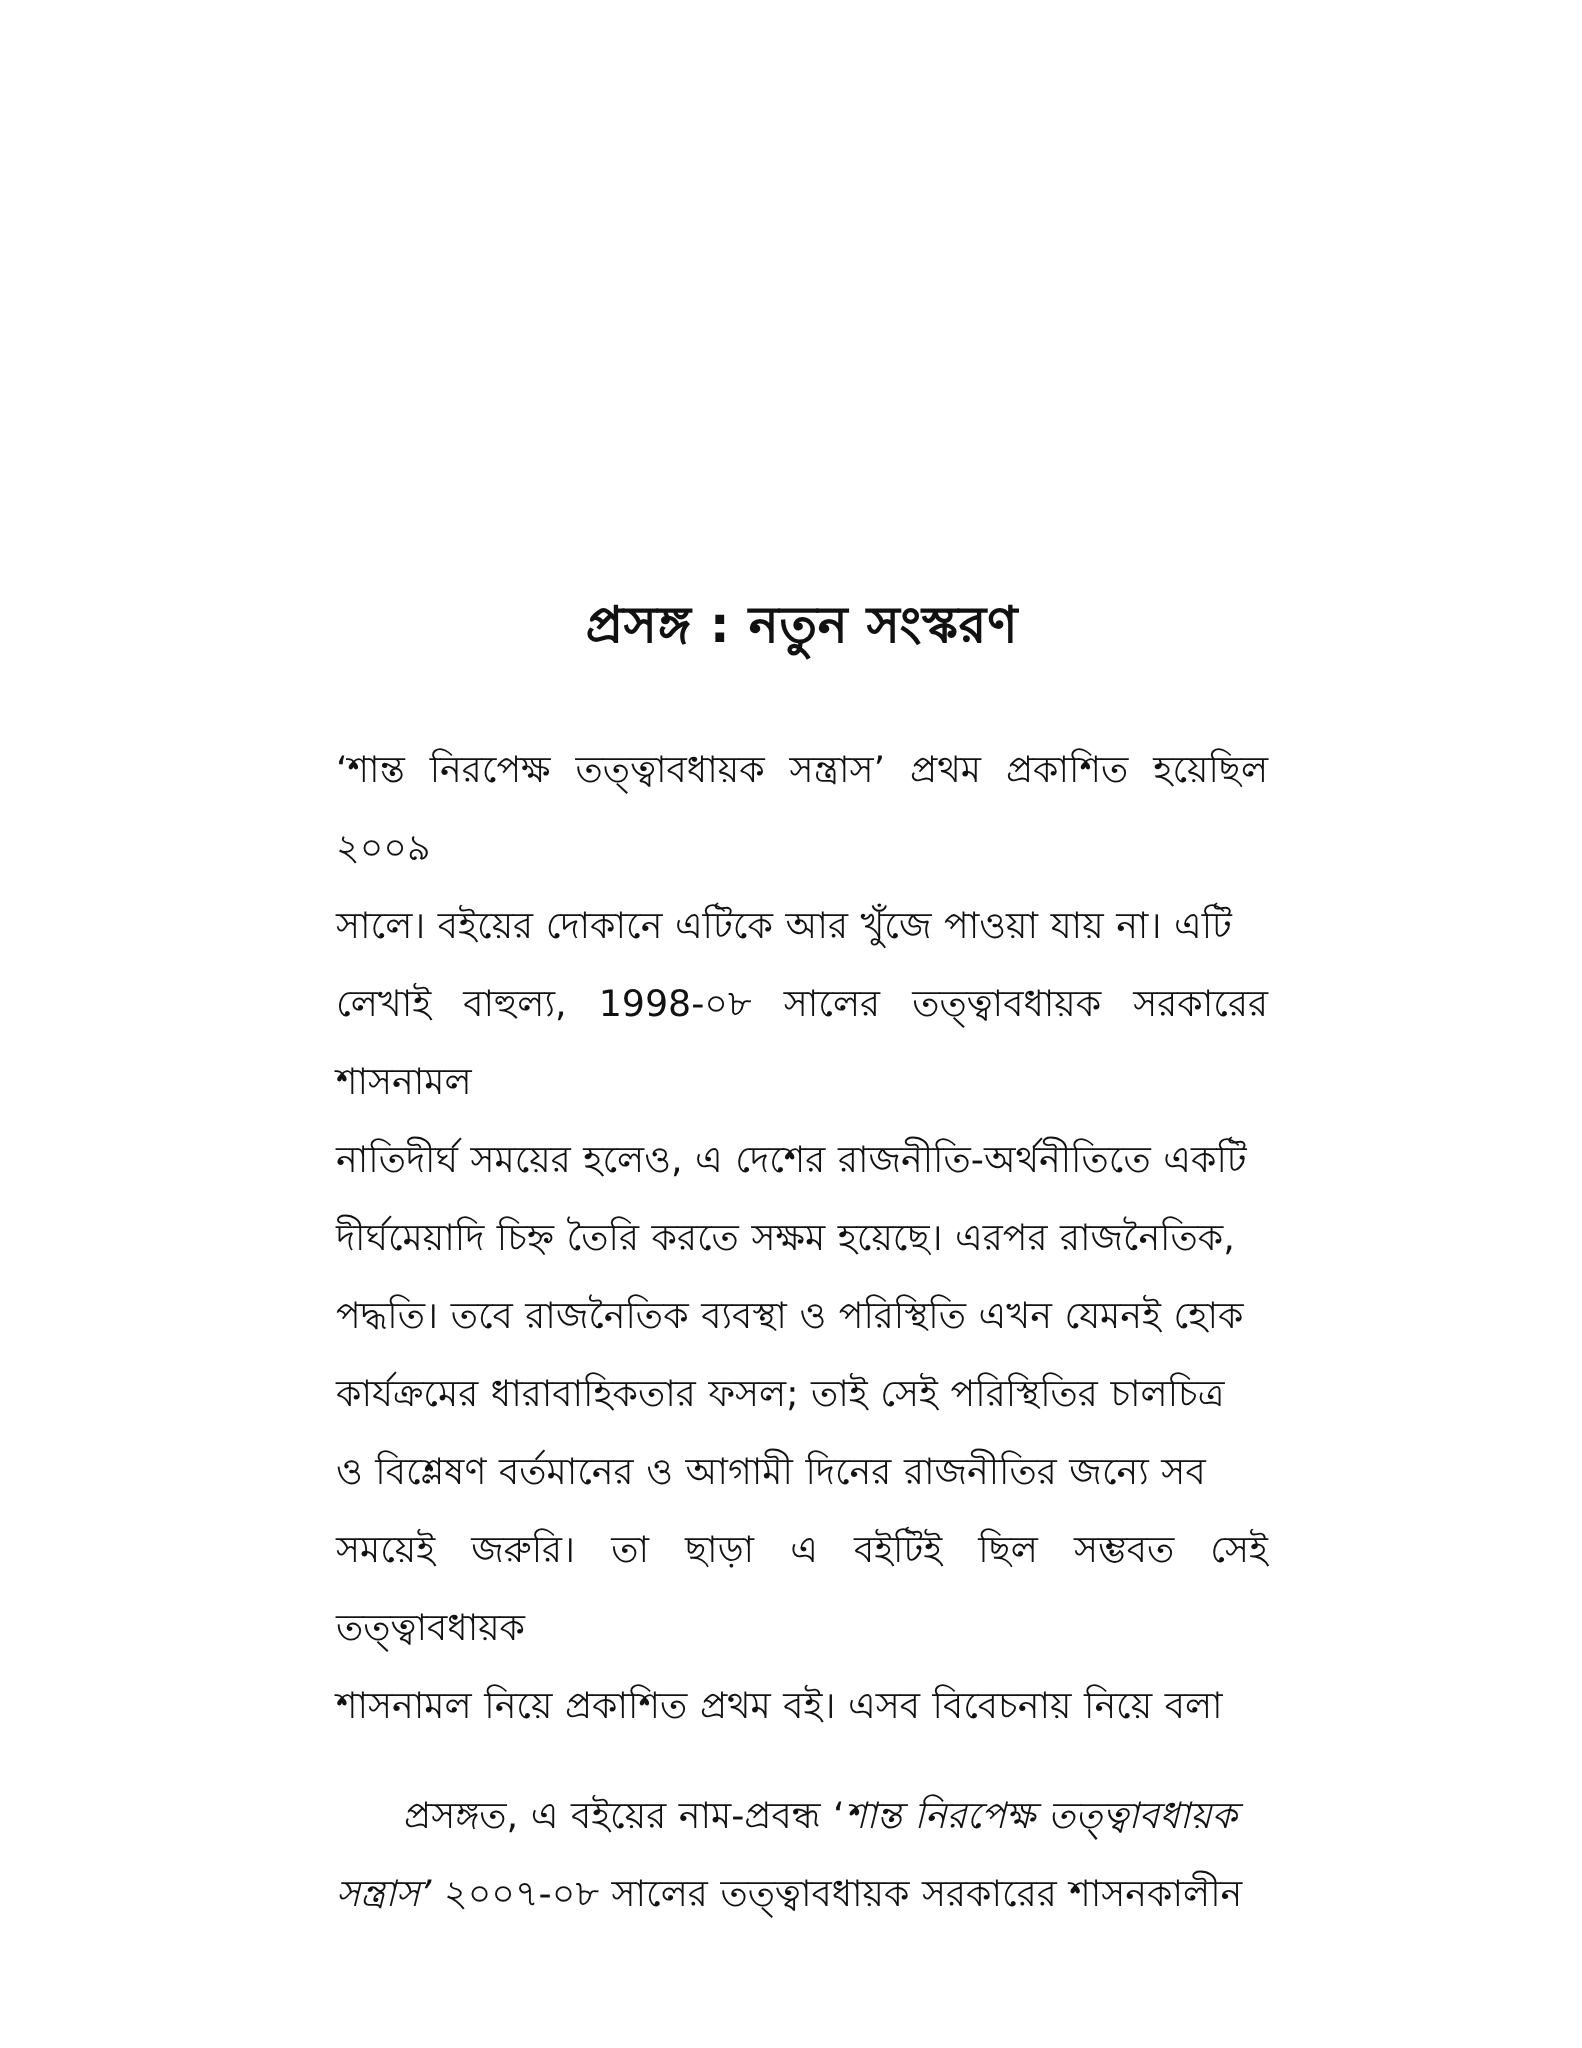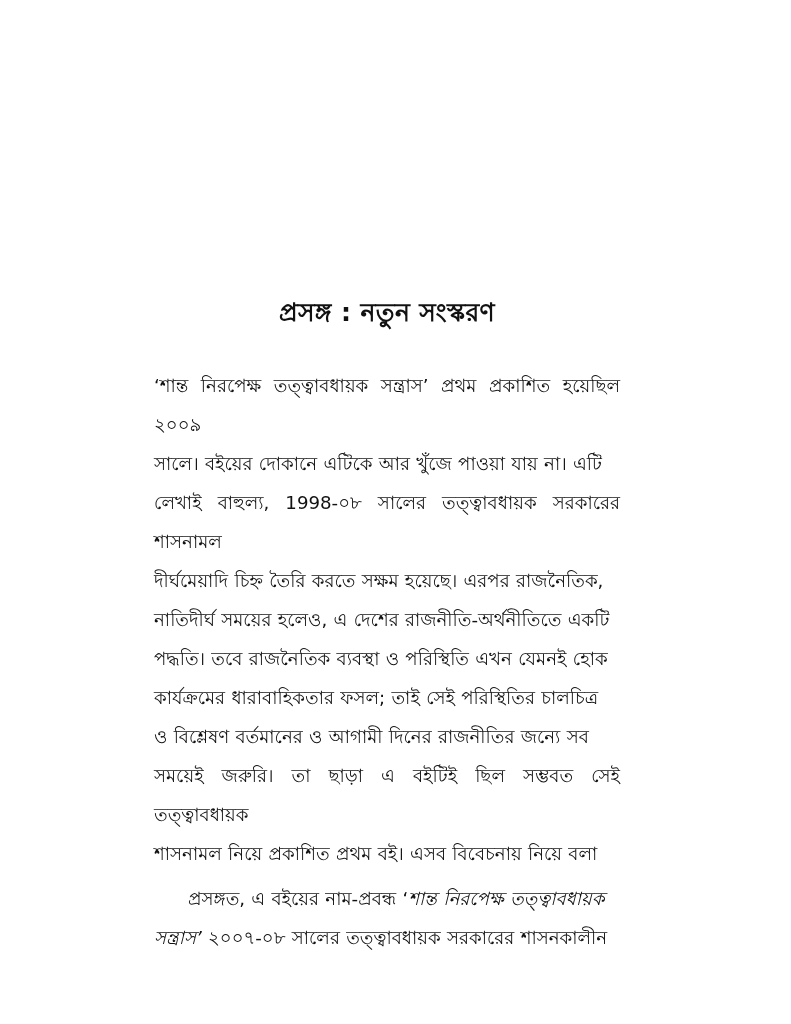--- a/index.html
+++ b/index.html
@@ -16,21 +16,21 @@
   }
   .page {
     position: relative;
     width: 791px;
     height: 1024px;
     background: #ffffff;
     box-sizing: border-box;
   }
   .content-block {
     position: absolute;
-    left: 154px;
+    left: 168px;
     top: 296px;
     width: 466px;
   }
   .chapter-title {
     text-align: center;
     font-size: 25px;
     font-weight: 700;
     line-height: 1.35;
     letter-spacing: 0.4px;
     margin: 0 0 36px 0;
@@ -42,21 +42,21 @@
     line-height: 39px;
     text-align: justify;
     text-align-last: left;
     color: #121212;
     margin: 0;
     font-family: "DejaVu Sans", "Liberation Sans", sans-serif;
     font-weight: 500;
     word-spacing: 0.5px;
   }
   .body-text + .body-text {
-    margin-top: 6px;
+    margin-top: 16px;
   }
   .para-indent {
     text-indent: 34px;
   }
   .italic-title {
     font-style: italic;
   }
   .line {
     display: block;
   }
@@ -67,22 +67,22 @@
 <div class="page">
 
   <div class="content-block">
 
     <h1 class="chapter-title">প্রসঙ্গ : নতুন সংস্করণ</h1>
 
     <p class="body-text">
       <span class="line">‘শান্ত নিরপেক্ষ তত্ত্বাবধায়ক সন্ত্রাস’ প্রথম প্রকাশিত হয়েছিল ২০০৯</span>
       <span class="line">সালে। বইয়ের দোকানে এটিকে আর খুঁজে পাওয়া যায় না। এটি</span>
       <span class="line">লেখাই বাহুল্য, 1998-০৮ সালের তত্ত্বাবধায়ক সরকারের শাসনামল</span>
+      <span class="line">নাতিদীর্ঘ সময়ের হলেও, এ দেশের রাজনীতি-অর্থনীতিতে একটি</span>
       <span class="line">দীর্ঘমেয়াদি চিহ্ন তৈরি করতে সক্ষম হয়েছে। এরপর রাজনৈতিক,</span>
-      <span class="line">নাতিদীর্ঘ সময়ের হলেও, এ দেশের রাজনীতি-অর্থনীতিতে একটি</span>
       <span class="line">পদ্ধতি। তবে রাজনৈতিক ব্যবস্থা ও পরিস্থিতি এখন যেমনই হোক</span>
       <span class="line">কার্যক্রমের ধারাবাহিকতার ফসল; তাই সেই পরিস্থিতির চালচিত্র</span>
       <span class="line">ও বিশ্লেষণ বর্তমানের ও আগামী দিনের রাজনীতির জন্যে সব</span>
       <span class="line">সময়েই জরুরি। তা ছাড়া এ বইটিই ছিল সম্ভবত সেই তত্ত্বাবধায়ক</span>
       <span class="line">শাসনামল নিয়ে প্রকাশিত প্রথম বই। এসব বিবেচনায় নিয়ে বলা</span>
     </p>
 
     <p class="body-text">
       <span class="line para-indent"><span>প্রসঙ্গত, এ বইয়ের নাম-প্রবন্ধ ‘</span><span class="italic-title">শান্ত নিরপেক্ষ তত্ত্বাবধায়ক</span></span>
       <span class="line"><span class="italic-title">সন্ত্রাস’</span><span> ২০০৭-০৮ সালের তত্ত্বাবধায়ক সরকারের শাসনকালীন</span></span>

